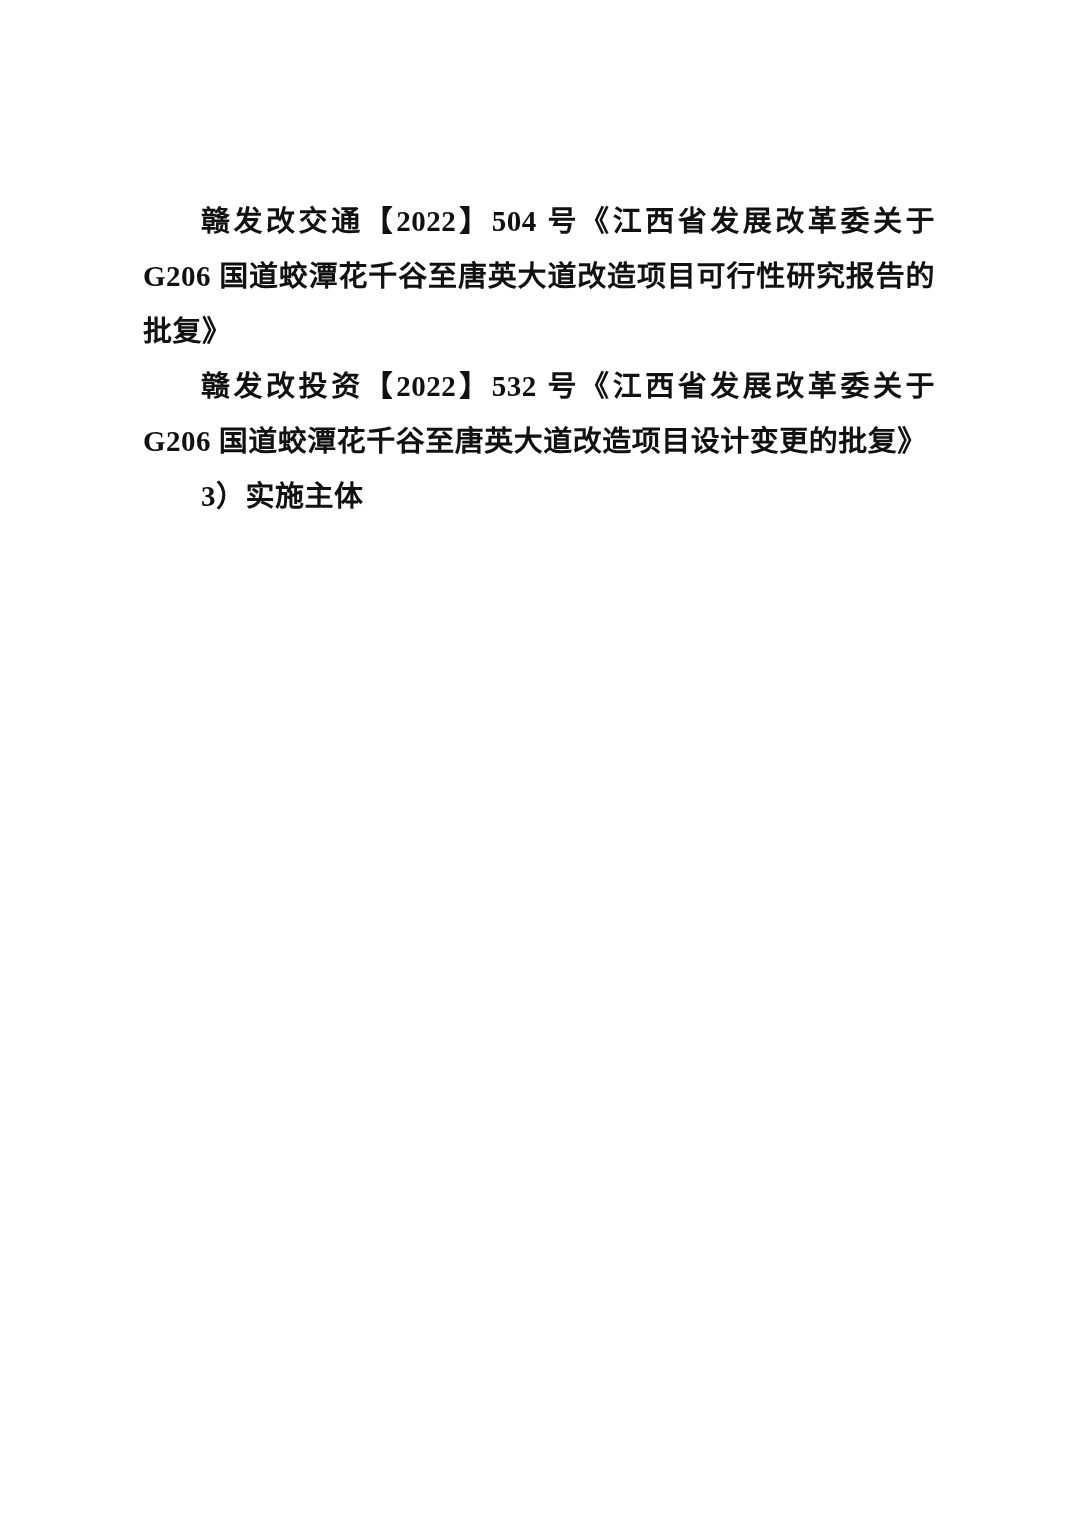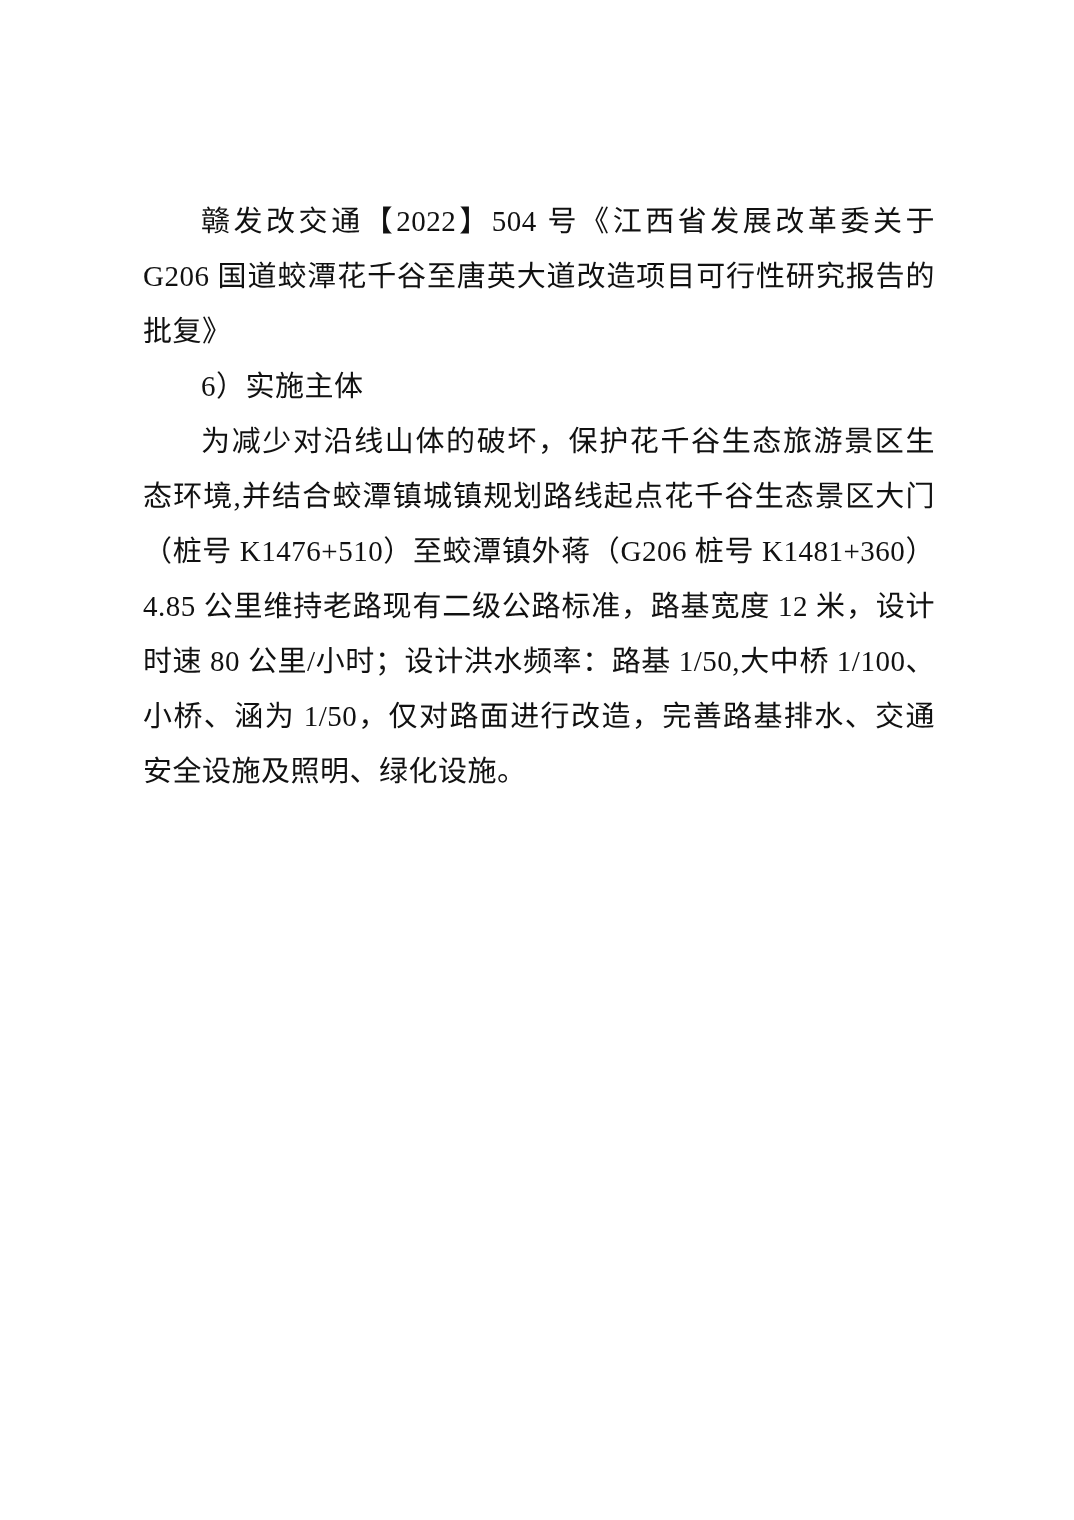--- a/index.html
+++ b/index.html
@@ -24,27 +24,28 @@
     font-size: 29px;
     line-height: 55px;
     letter-spacing: 0.5px;
   }
   .para {
     margin: 0;
     padding: 0;
     text-align: justify;
     text-justify: inter-ideograph;
     text-indent: 2em;
+    font-weight: bold;
   }
   .para.indent-entity {
     text-indent: 1.6em;
   }
 </style>
 </head>
 <body>
 
 <div class="page">
   <div class="content">
     <p class="para">赣发改交通【2022】504 号《江西省发展改革委关于 G206 国道蛟潭花千谷至唐英大道改造项目可行性研究报告的批复》</p>
-    <p class="para">6）实施主体</p>
-    <p class="para">为减少对沿线山体的破坏，保护花千谷生态旅游景区生态环境,并结合蛟潭镇城镇规划路线起点花千谷生态景区大门（桩号 K1476+510）至蛟潭镇外蒋（G206 桩号 K1481+360）4.85 公里维持老路现有二级公路标准，路基宽度 12 米，设计时速 80 公里/小时；设计洪水频率：路基 1/50,大中桥 1/100、小桥、涵为 1/50，仅对路面进行改造，完善路基排水、交通安全设施及照明、绿化设施。</p>
+    <p class="para">赣发改投资【2022】532 号《江西省发展改革委关于 G206 国道蛟潭花千谷至唐英大道改造项目设计变更的批复》</p>
+    <p class="para">3）实施主体</p>
   </div>
 </div>
 
 </body></html>

